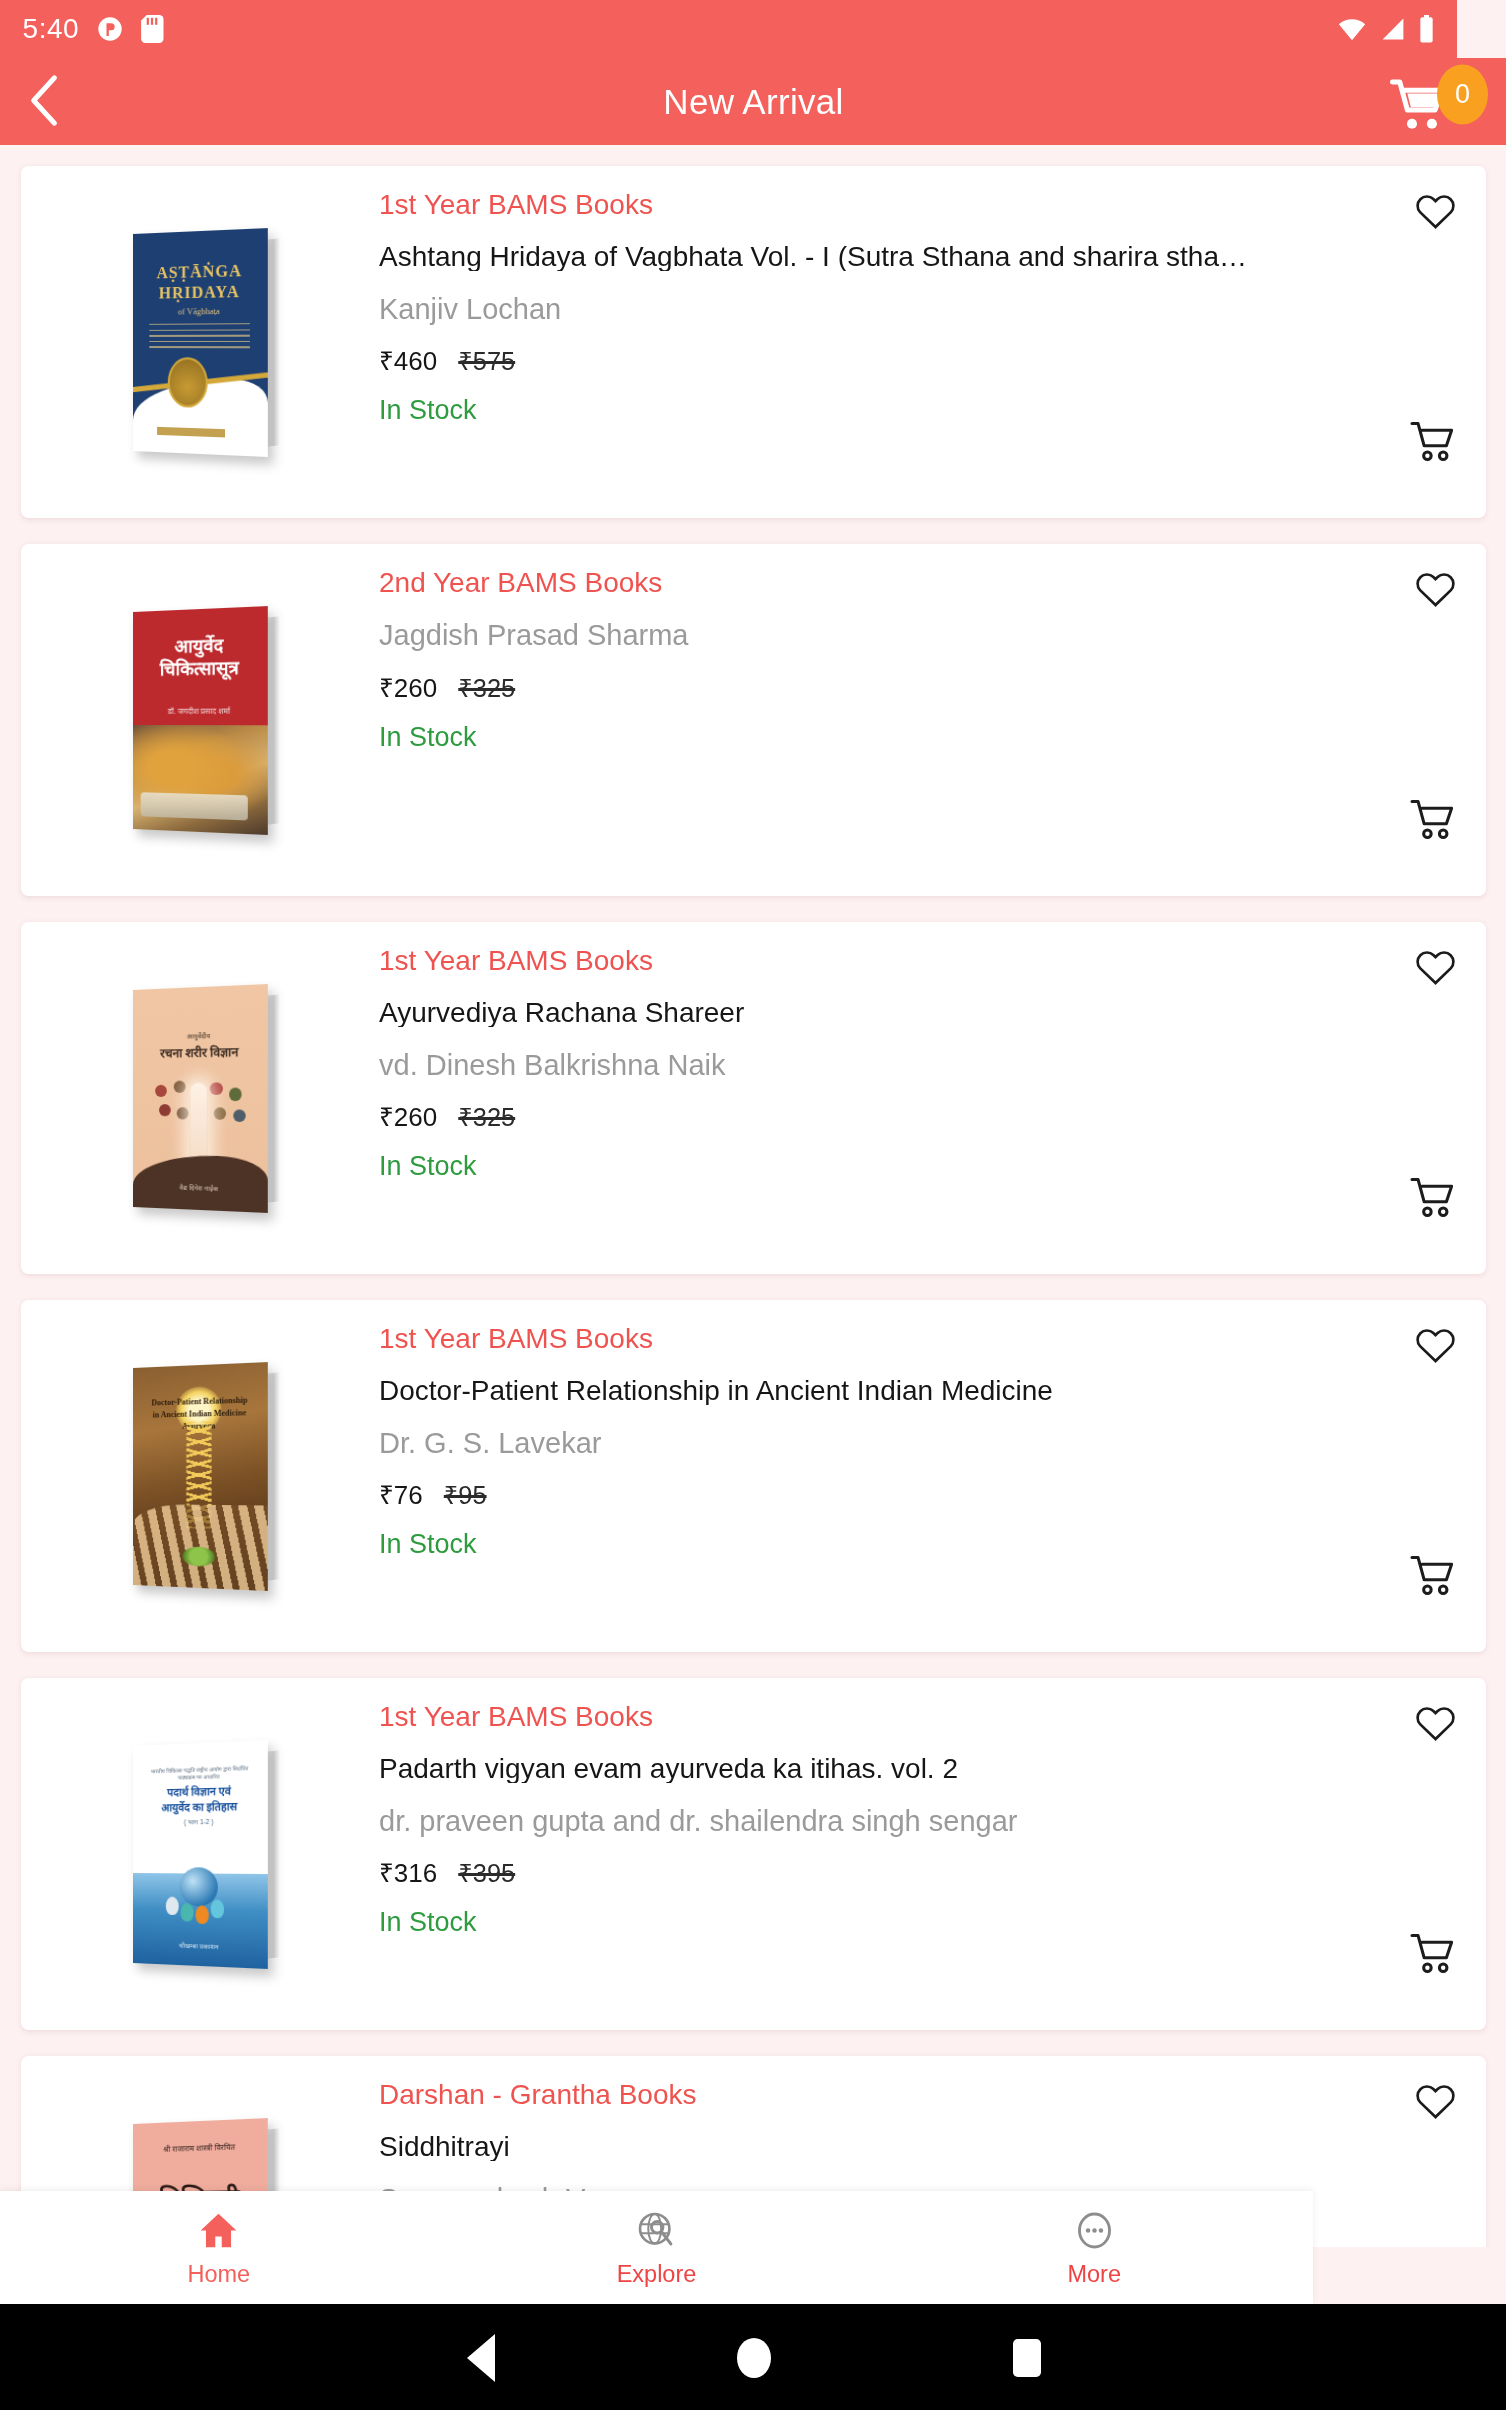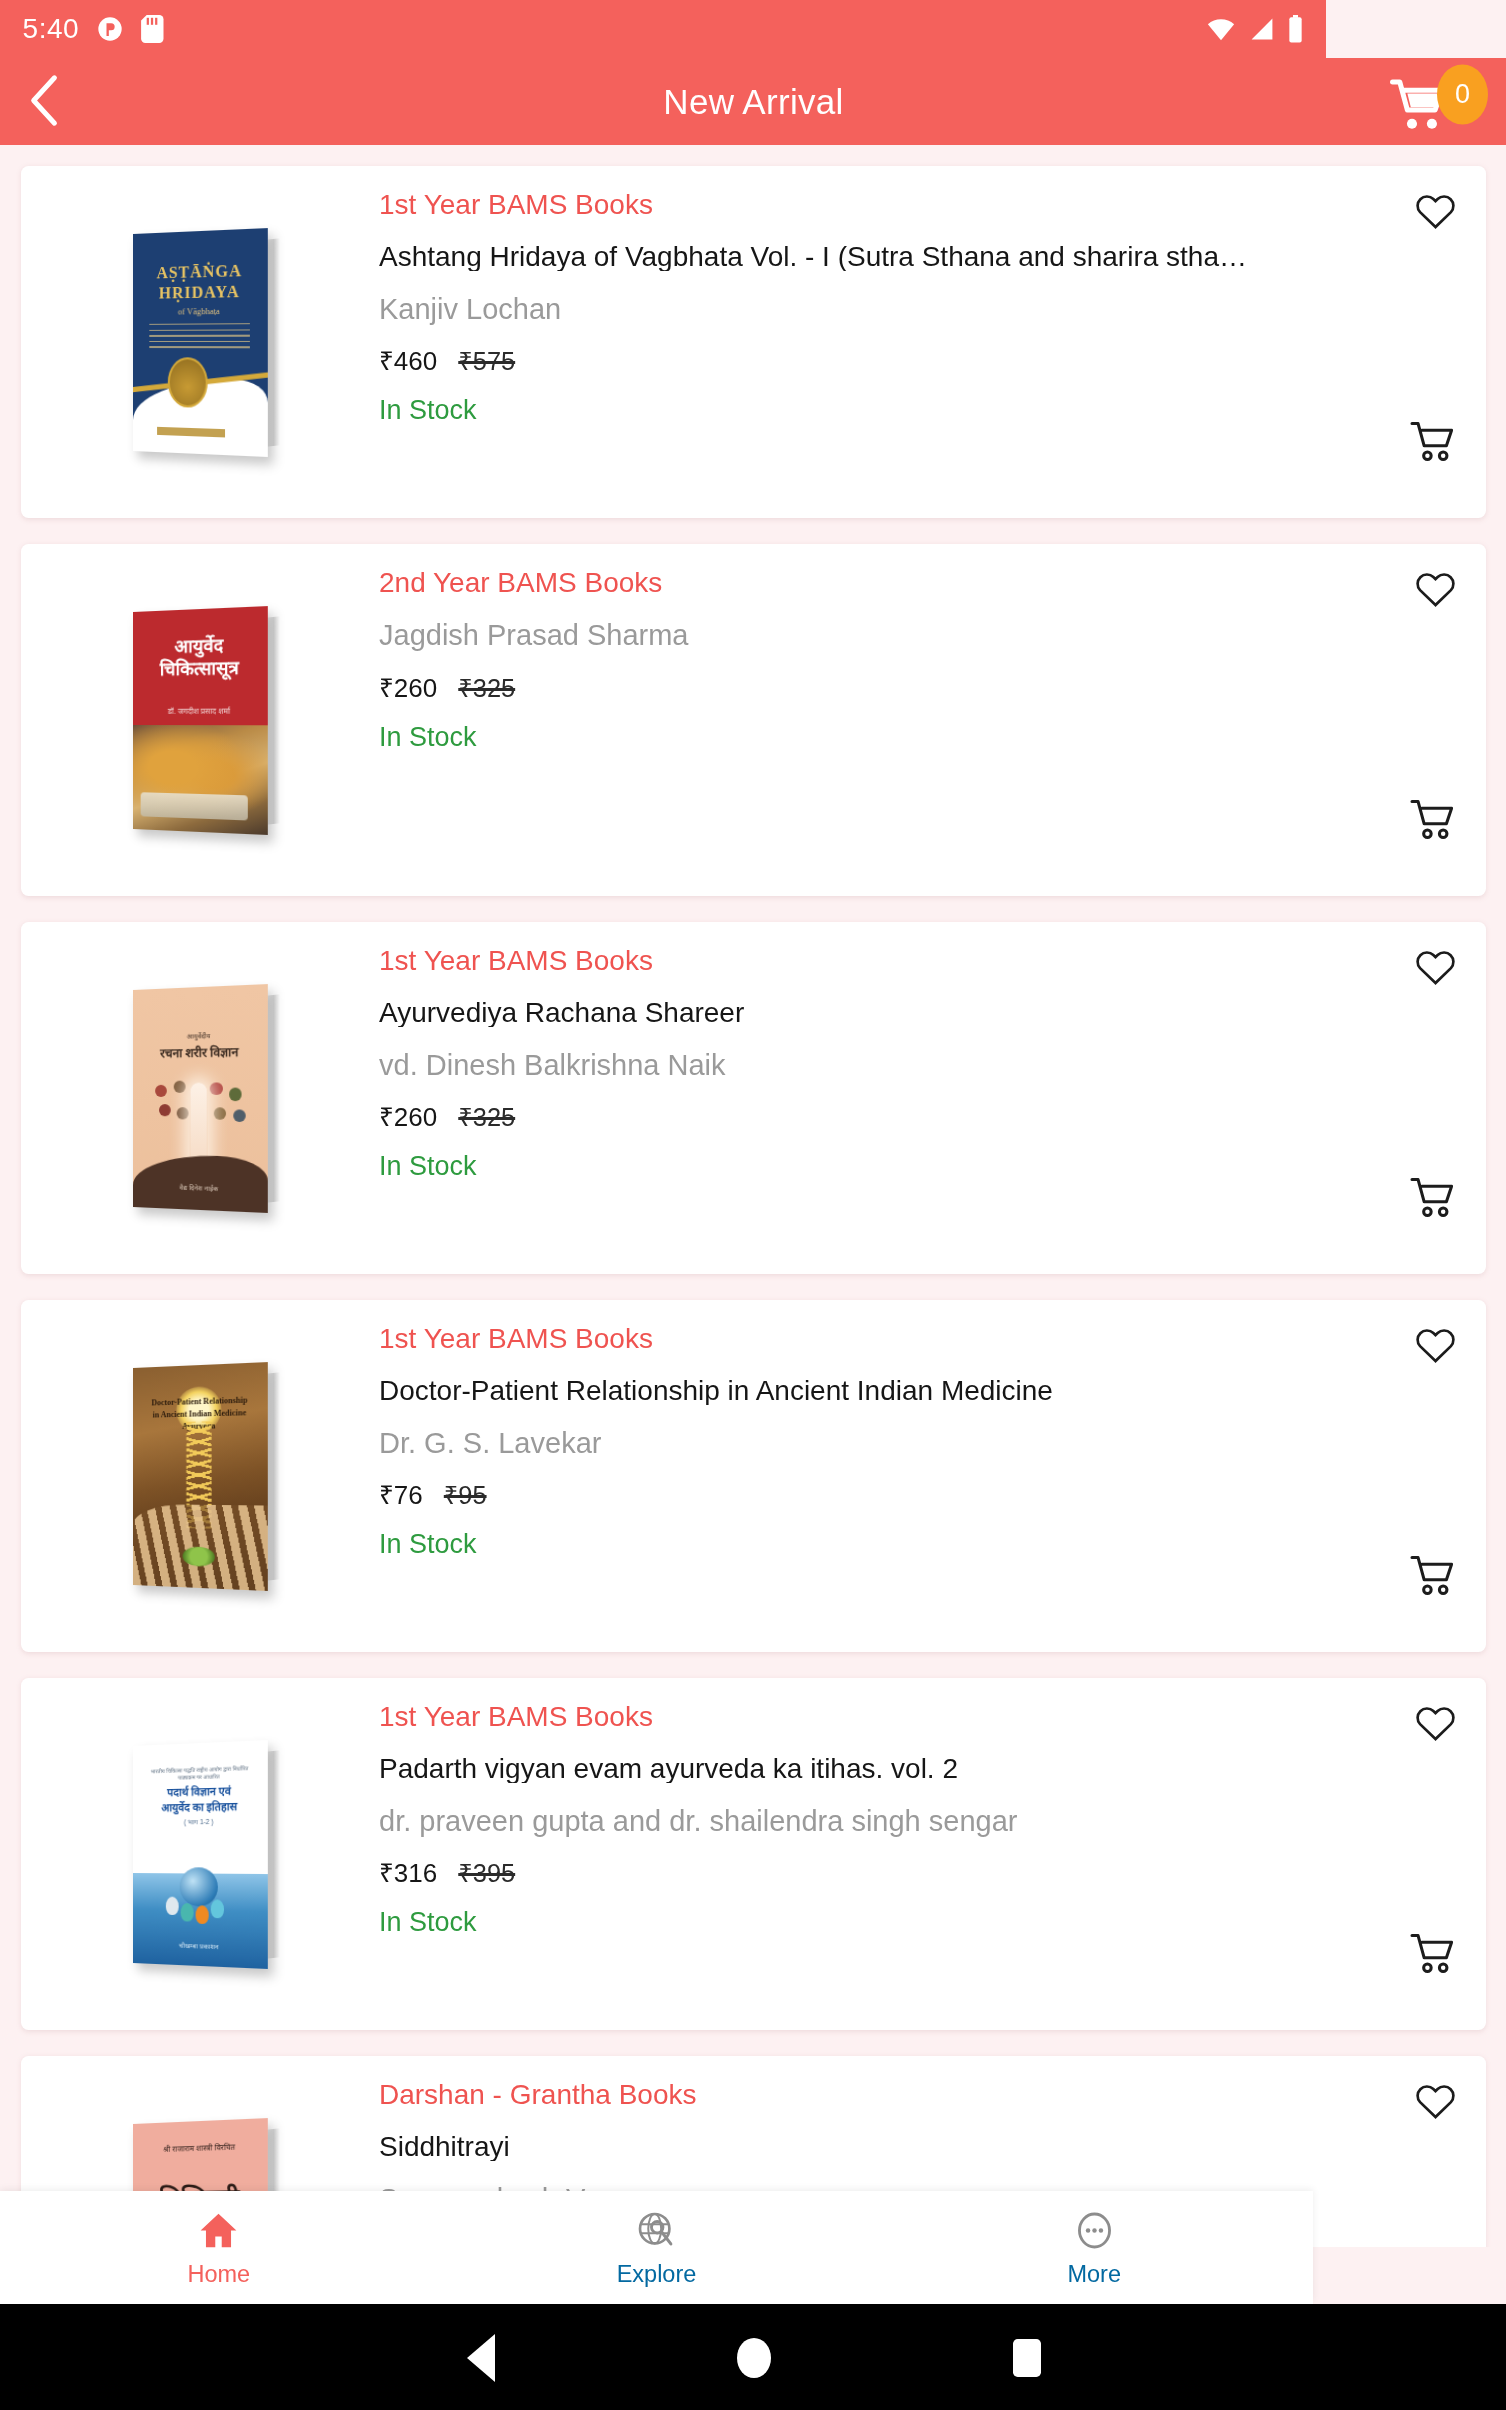--- a/index.html
+++ b/index.html
@@ -17,21 +17,21 @@
     width: 1507px;
     height: 2411px;
     background: #fdf1f2;
     overflow: hidden;
   }
 
   
   .status-bar {
     position: absolute;
     top: 0; left: 0;
-    width: 1326px;
+    width: 1457px;
     height: 58px;
     background: #f4615c;
     display: flex;
     align-items: center;
     padding: 0 22.6px;
     color: #ffffff;
   }
   .status-left { display: flex; align-items: center; gap: 17px; }
   .status-right { display: flex; align-items: center; gap: 13px; margin-left: auto; }
   .status-time {
@@ -403,21 +403,21 @@
   }
   .tab {
     flex: 1;
     display: flex;
     flex-direction: column;
     align-items: center;
     justify-content: center;
     gap: 7.5px;
     cursor: pointer;
   }
-  .tab-label { font-size: 23.5px; color: #0369a1; line-height: 1; }
+  .tab-label { font-size: 23.5px; color: #ef4444; line-height: 1; }
   .tab.active .tab-label { color: #f4615c; }
 
   
   .navbar {
     position: absolute;
     left: 0; bottom: 0;
     width: 1507px;
     height: 107px;
     background: #000000;
     display: flex;

